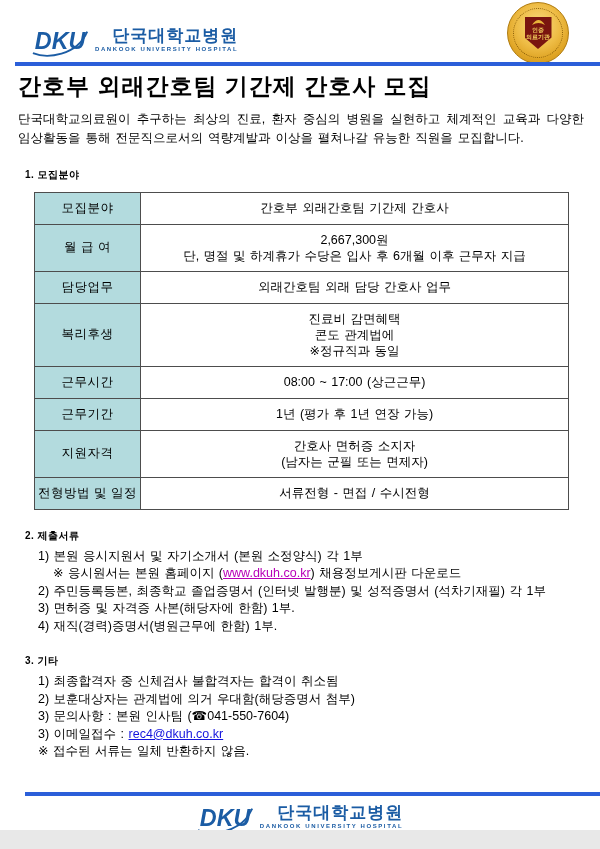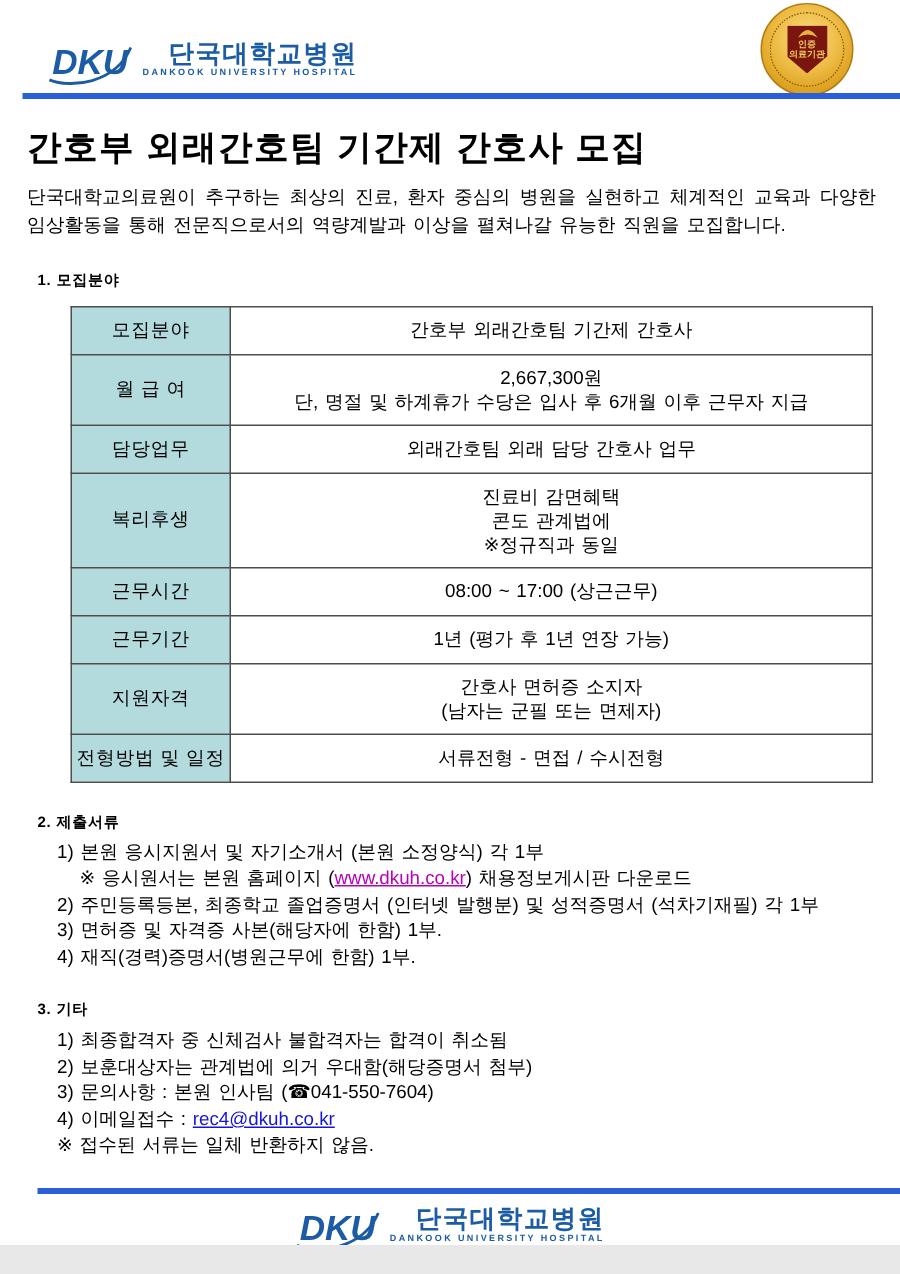--- a/index.html
+++ b/index.html
@@ -35,27 +35,27 @@
     display:flex; flex-direction:column; align-items:center; justify-content:flex-start;
     padding-top:2px;
   }
   .badge-horns { margin-bottom:1px; }
   .badge-txt { color:#f3cf5e; font-size:6px; font-weight:bold; line-height:7px; text-align:center; }
 
   .rule-top    { position:absolute; top:62px;  left:15px; right:0; height:4px; background:#2b5fd9; }
   .rule-bottom { position:absolute; top:792px; left:25px; right:0; height:4px; background:#2b5fd9; }
 
   
-  .content { position:absolute; left:18px; top:83px; width:566px; }
+  .content { position:absolute; left:18px; top:71px; width:566px; }
   .doc-title { font-size:23px; font-weight:bold; letter-spacing:1px; color:#000; }
   .intro { margin-top:8px; font-size:12.5px; line-height:1.55; text-align:justify; word-spacing:1.5px; }
 
   .sec-heading { font-size:10px; font-weight:600; margin-top:19px; margin-left:7px; letter-spacing:0.5px; }
 
-  table.recruit { border-collapse:collapse; margin:10px 0 0 29px; width:535px; }
+  table.recruit { border-collapse:collapse; margin:10px 0 0 16px; width:535px; }
   table.recruit th, table.recruit td {
     border:1px solid #4d4d4d; font-size:12.5px; text-align:center; vertical-align:middle;
   }
   table.recruit th {
     background:#b3dbde; width:106px; font-weight:normal; padding:7px 3px; letter-spacing:0.5px;
   }
   table.recruit td { padding:7px 20px; line-height:16px; word-spacing:1px; }
 
   .doc-list { margin:5px 0 0 20px; font-size:12.5px; line-height:17.5px; word-spacing:1px; }
   .doc-subitem { margin-left:15px; }
@@ -171,21 +171,21 @@
       <div class="doc-item">3) 면허증 및 자격증 사본(해당자에 한함) 1부.</div>
       <div class="doc-item">4) 재직(경력)증명서(병원근무에 한함) 1부.</div>
     </div>
 
     <div class="sec-heading">3. 기타</div>
     <div class="doc-list">
       <div class="doc-item">1) 최종합격자 중 신체검사 불합격자는 합격이 취소됨</div>
       <div class="doc-item">2) 보훈대상자는 관계법에 의거 우대함(해당증명서 첨부)</div>
       <div class="doc-item">3) 문의사항 : 본원 인사팀 (☎041-550-7604)</div>
       <div class="doc-item">
-        <span>4) 이메일접수 : </span><a class="link-blue">rec4@dkuh.co.kr</a>
+        <span>3) 이메일접수 : </span><a class="link-blue">rec4@dkuh.co.kr</a>
       </div>
       <div class="doc-item">※ 접수된 서류는 일체 반환하지 않음.</div>
     </div>
   </div>
 
   <div class="rule-bottom"></div>
 
   <div class="footer-logo">
     <div class="logo">
       <span class="logo-mark">

